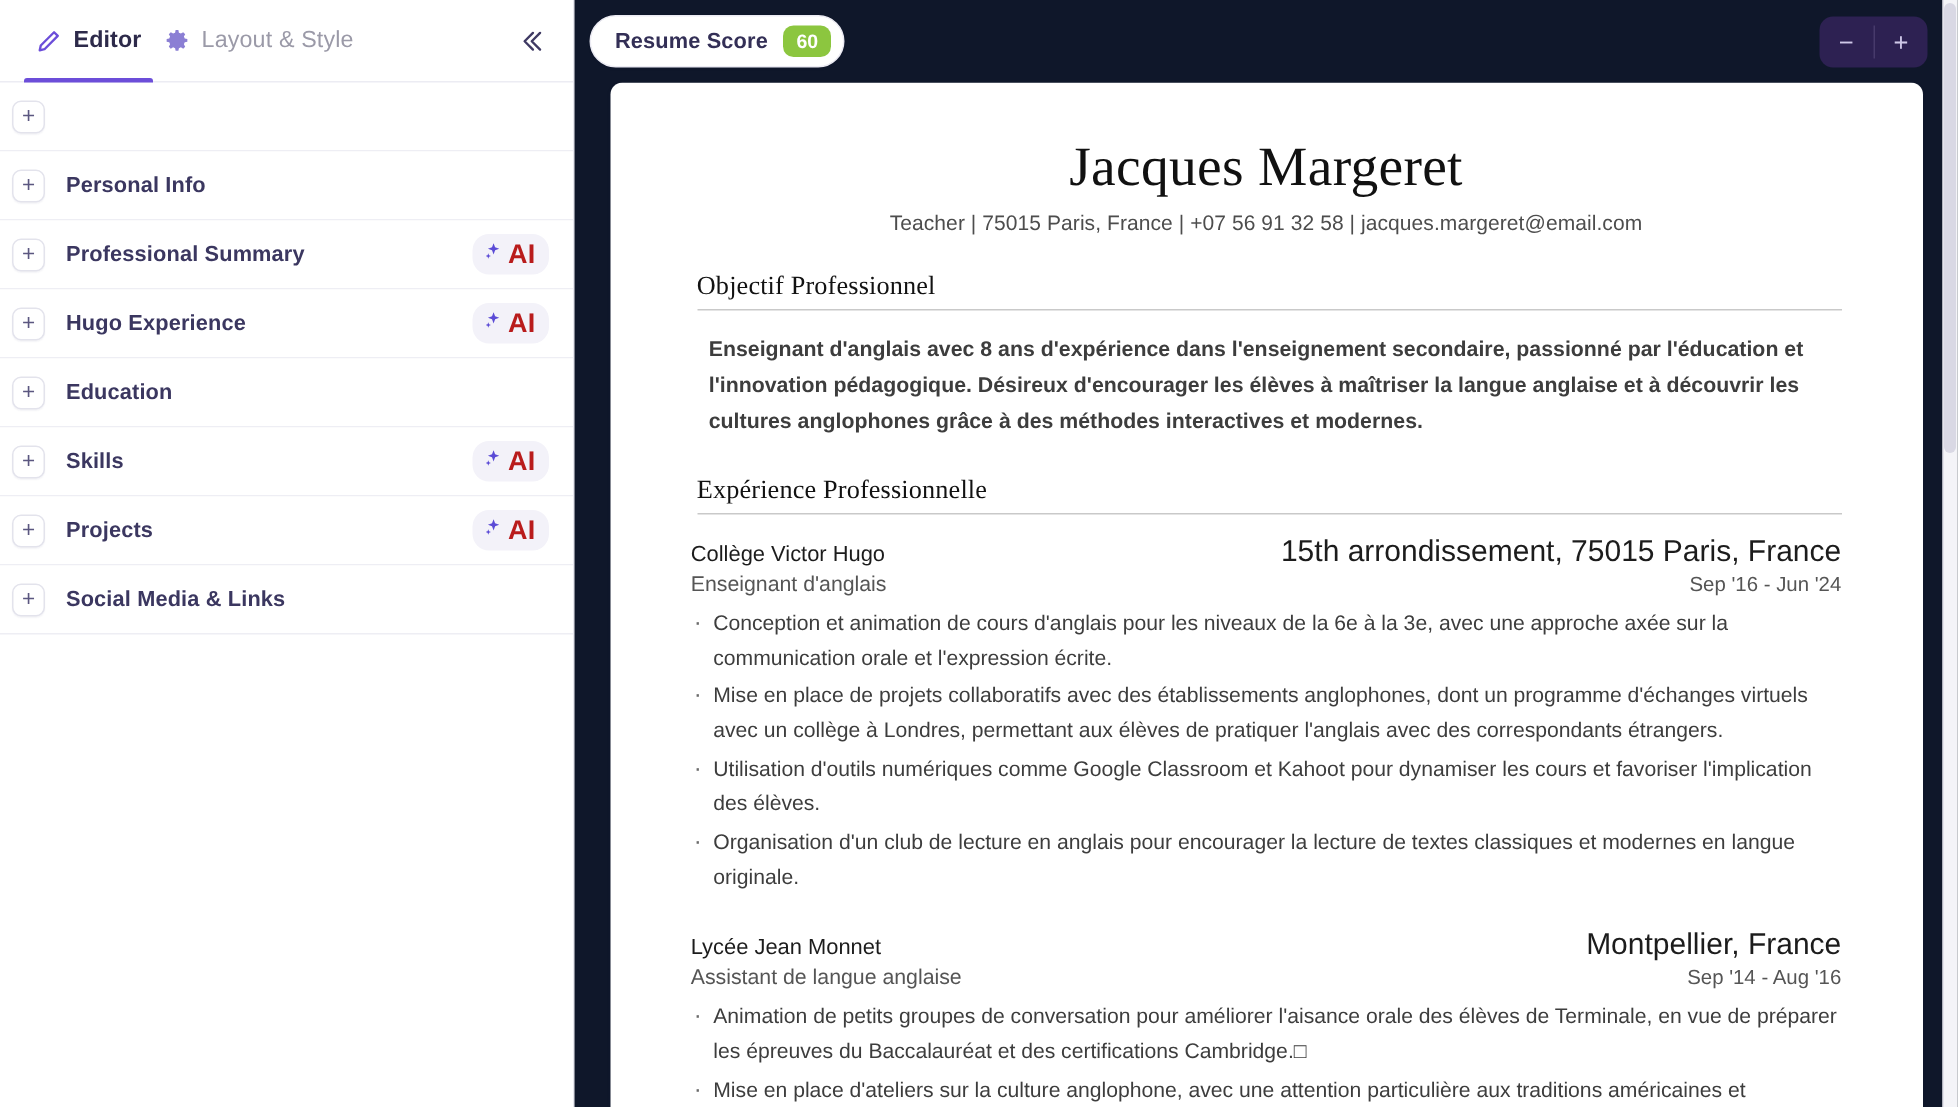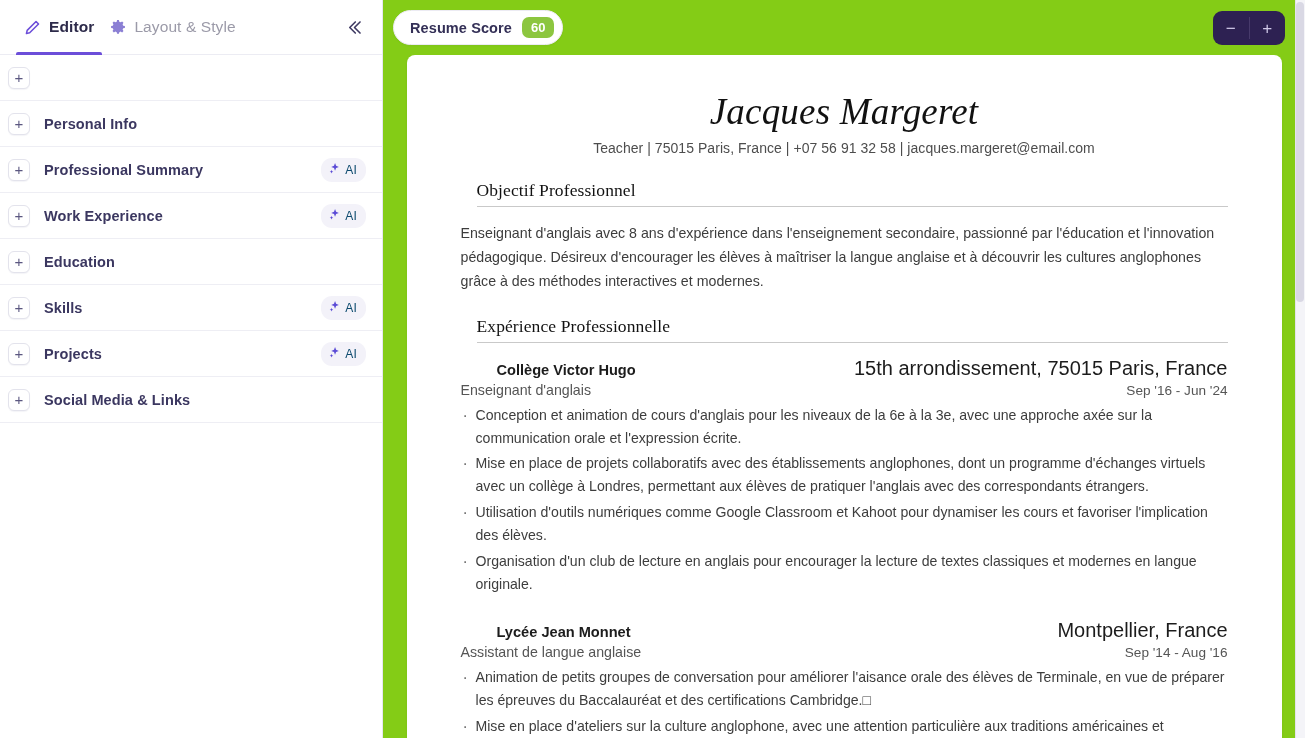--- a/index.html
+++ b/index.html
@@ -103,32 +103,32 @@
   .ai-badge {
     display: inline-flex;
     align-items: center;
     gap: 4px;
     background: #f3f2f9;
     border-radius: 11px;
     padding: 3px 9px 3px 7px;
     cursor: pointer;
   }
   .ai-badge .ai-text {
-    font-size: 12px;
-    font-weight: 400;
-    color: #0c4a6e;
+    font-size: 18px;
+    font-weight: 700;
+    color: #b91c1c;
     letter-spacing: .2px;
   }
   .sparkle { display:block; }
 
   
   .main {
     flex: 1 1 auto;
     height: 738px;
-    background: #84cc16;
+    background: #0f172a;
     position: relative;
     display: flex;
     flex-direction: column;
     overflow: hidden;
   }
   .main-toolbar {
     height: 55px;
     flex: 0 0 55px;
     display: flex;
     align-items: center;
@@ -204,59 +204,58 @@
   
   .resume-name {
     font-family: "Liberation Serif", serif;
     font-size: 37px;
     text-align: center;
     color: #111111;
     font-weight: 400;
     letter-spacing: .2px;
     line-height: 1.15;
     margin: 0 0 6px 0;
-    font-style: italic;
   }
   .resume-contact {
     text-align: center;
     font-size: 14px;
     color: #4d4d4d;
     letter-spacing: .05px;
     margin-bottom: 24px;
   }
   .resume-section-title {
     font-family: "Liberation Serif", serif;
     font-size: 17.5px;
     color: #121212;
     font-weight: 400;
     padding-bottom: 5px;
     border-bottom: 1px solid #c9c9c9;
-    margin: 0 0 14px 16px;
+    margin: 0 0 14px 4px;
     letter-spacing: .1px;
   }
   .resume-section { margin-bottom: 22px; }
   .resume-paragraph {
     font-size: 14.2px;
     color: #3d3d3d;
     line-height: 1.72;
-    margin: 0;
+    margin: 12px;
     letter-spacing: .01px;
+    font-weight: bold;
   }
   .job { margin-bottom: 16px; }
   .job-row {
     display: flex;
     justify-content: space-between;
     align-items: baseline;
     gap: 18px;
   }
   .job-org {
     font-size: 14.6px;
     color: #1c1c1c;
-    font-weight: 700;
-    margin-left: 36px;
+    font-weight: 400;
   }
   .job-loc {
     font-size: 20px;
     color: #1c1c1c;
     text-align: right;
     white-space: nowrap;
   }
   .job-title {
     font-size: 14.2px;
     color: #555555;
@@ -358,21 +357,21 @@
               <path d="M13 2l1.9 5.1L20 9l-5.1 1.9L13 16l-1.9-5.1L6 9l5.1-1.9z"></path>
               <path d="M6.5 14.5l.9 2.4 2.4.9-2.4.9-.9 2.4-.9-2.4-2.4-.9 2.4-.9z"></path>
             </svg>
           </span>
           <span class="ai-text">AI</span>
         </span>
       </div>
 
       <div class="section-item">
         <span class="plus-btn">+</span>
-        <span class="section-label">Work Experience</span>
+        <span class="section-label">Hugo Experience</span>
         <span class="ai-badge">
           <span class="sparkle">
             <svg width="13" height="13" viewBox="0 0 24 24" fill="#5b4bd6">
               <path d="M13 2l1.9 5.1L20 9l-5.1 1.9L13 16l-1.9-5.1L6 9l5.1-1.9z"></path>
               <path d="M6.5 14.5l.9 2.4 2.4.9-2.4.9-.9 2.4-.9-2.4-2.4-.9 2.4-.9z"></path>
             </svg>
           </span>
           <span class="ai-text">AI</span>
         </span>
       </div>

